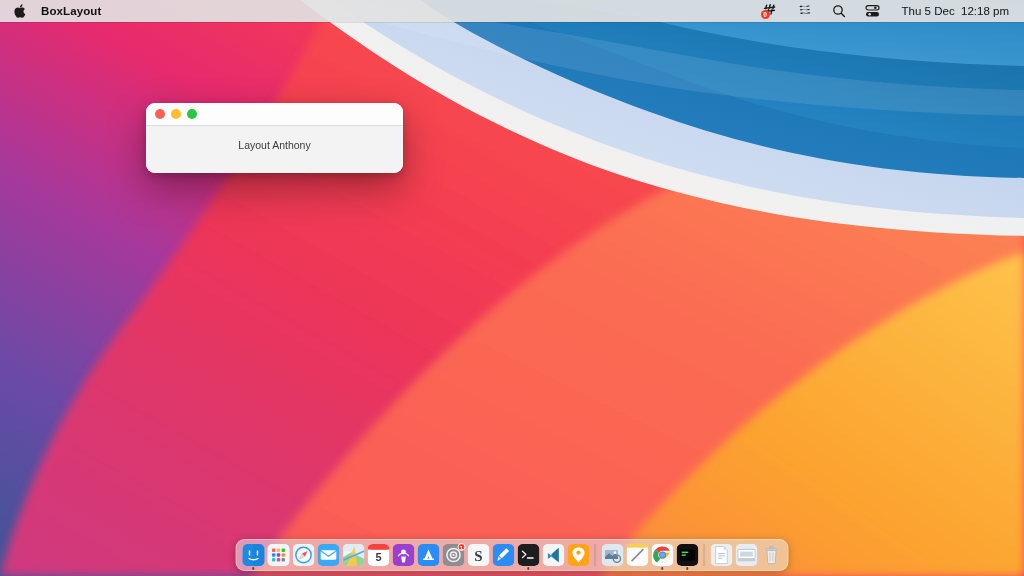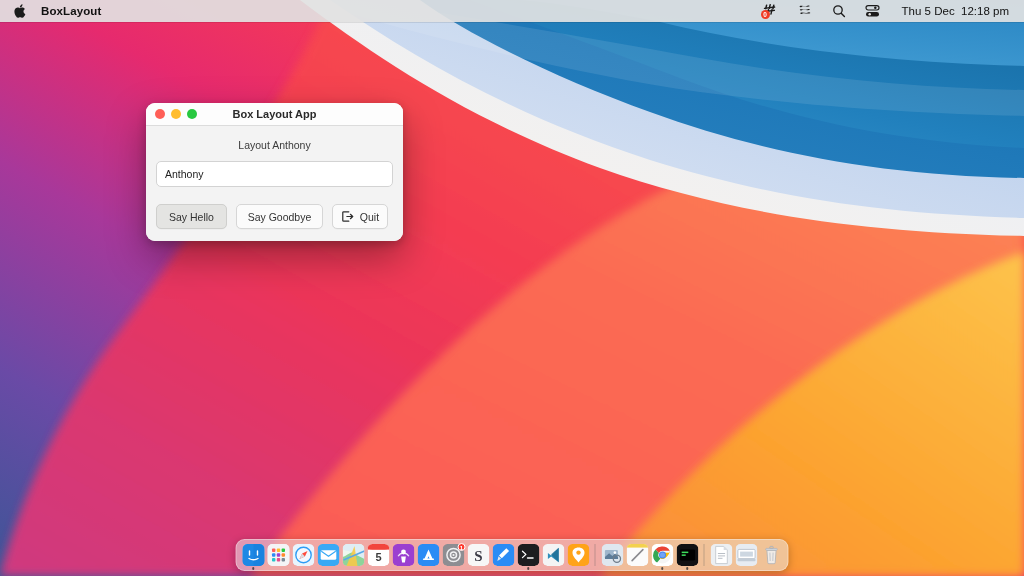--- a/index.html
+++ b/index.html
@@ -245,46 +245,26 @@
     </div>
   </div>
 
   <div id="app-window">
     <div class="titlebar">
       <div class="lights">
         <span class="light red"></span>
         <span class="light yellow"></span>
         <span class="light green"></span>
       </div>
-      <div class="win-title">Box Layout App</div>
     </div>
 
     <div class="win-body">
       <div class="greeting">Layout Anthony</div>
 
-      <input class="name-input" type="text" value="Anthony" style="">
-
-      <div class="btn-row">
-        <div class="btn say-hello">
-          <span>Say Hello</span>
-        </div>
-        <div class="btn say-goodbye">
-          <span>Say Goodbye</span>
-        </div>
-        <div class="btn quit">
-          <span class="quit-ico">
-            <svg width="13" height="13" viewBox="0 0 16 16">
-              <path d="M9.6 2.2H3.2a1 1 0 0 0-1 1v9.6a1 1 0 0 0 1 1h6.4" fill="none" stroke="#2e2e2e" stroke-width="1.5" stroke-linecap="round" stroke-linejoin="round"></path>
-              <line x1="7.2" y1="8" x2="14.2" y2="8" stroke="#2e2e2e" stroke-width="1.5" stroke-linecap="round"></line>
-              <polyline points="11.6,5.3 14.4,8 11.6,10.7" fill="none" stroke="#2e2e2e" stroke-width="1.5" stroke-linecap="round" stroke-linejoin="round"></polyline>
-            </svg>
-          </span>
-          <span>Quit</span>
-        </div>
-      </div>
+
     </div>
   </div>
 
   <div id="dock">
 
     <div class="dock-item">
       <div class="tile" style="background:linear-gradient(180deg,#4fc3f7,#1e88e5)">
         <svg width="22" height="22" viewBox="0 0 22 22">
           <rect width="22" height="22" rx="5" fill="#1e88e5"></rect>
           <path d="M11 0h11v22H11z" fill="#0f6fd0" opacity="0.25"></path>

